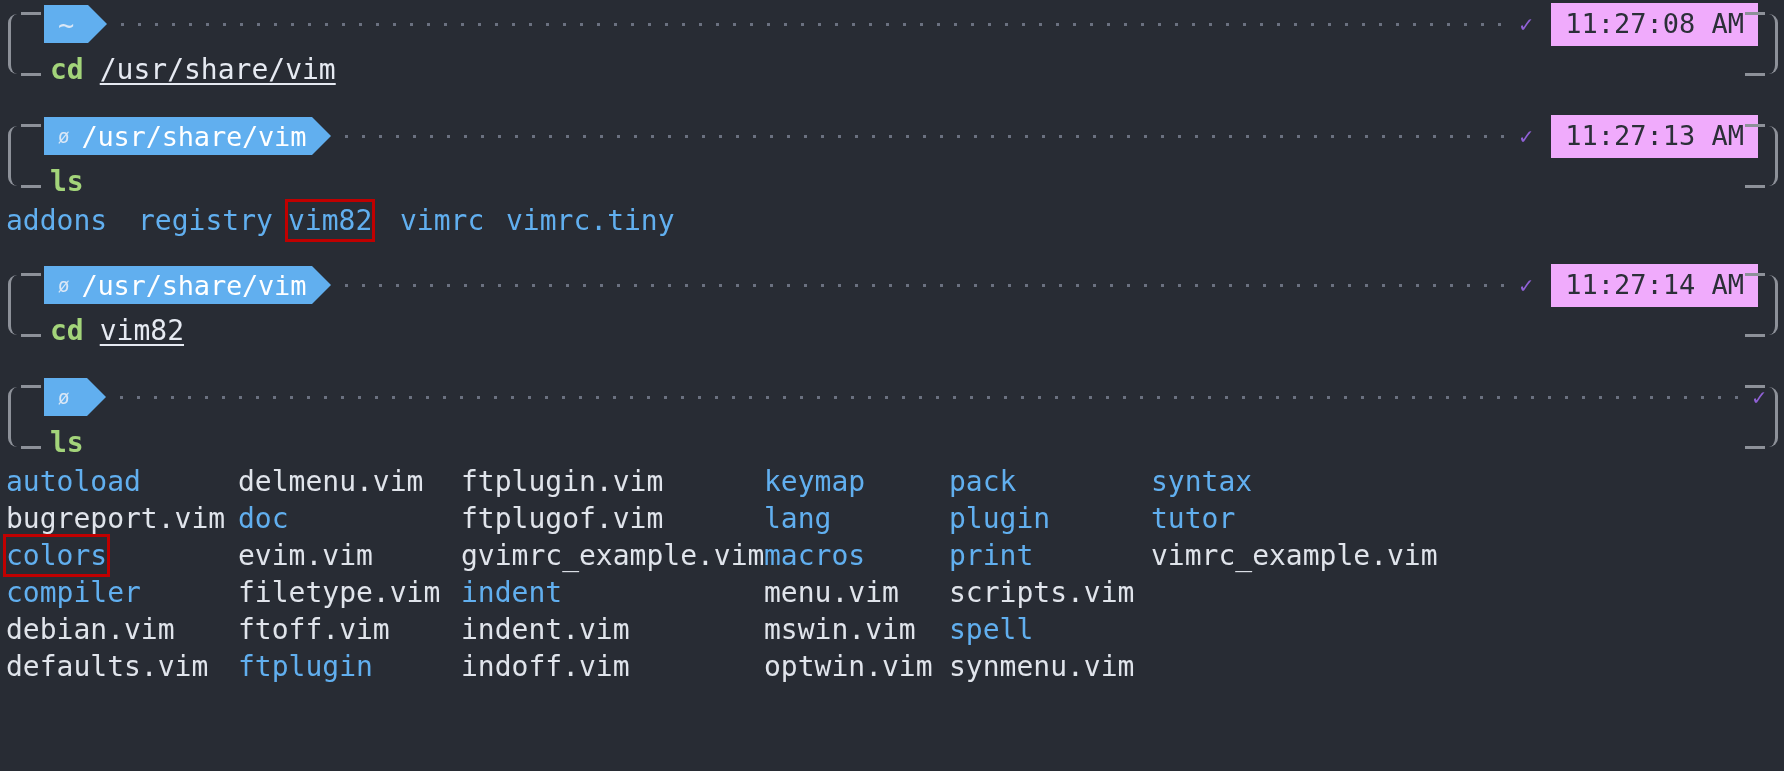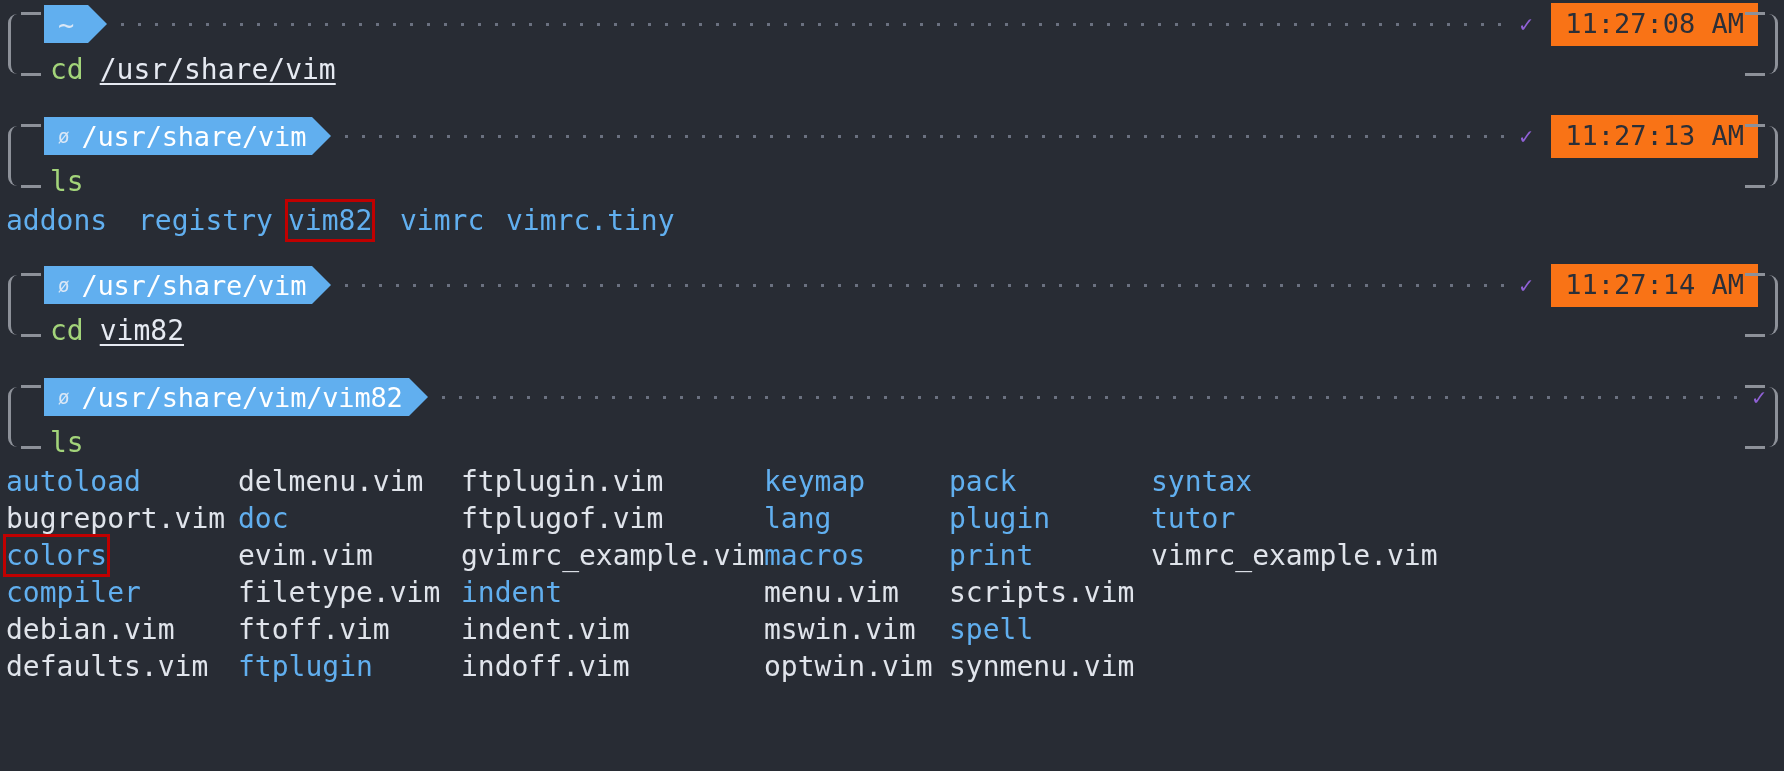--- a/index.html
+++ b/index.html
@@ -134,40 +134,40 @@
   }
 
   .check {
     color: #9061d6;
     font-size: 23px;
     margin-right: 18px;
     line-height: 1;
   }
 
   .timestamp {
-    background: #f97316;
+    background: #f0abfc;
     color: #2b2f38;
     font-size: 27px;
     line-height: 1;
     padding: 7px 14px 9px 14px;
     margin-right: 26px;
     white-space: nowrap;
   }
 
   
   .cmd-row {
     position: relative;
     height: 42px;
     padding-left: 50px;
     display: flex;
     align-items: center;
     font-size: 28px;
     white-space: nowrap;
   }
-  .cmd-name { color: #a3d47a; }
+  .cmd-name { color: #a3d47a; font-weight: bold; }
   .cmd-arg  {
     color: #e6eaf2;
     text-decoration: underline;
     text-underline-offset: 4px;
     margin-left: 16px;
   }
 
   
   .ls-out {
     font-size: 28px;
@@ -242,21 +242,20 @@
         <span class="cmd-name">cd</span>
         <span class="cmd-arg">vim82</span>
       </div>
       <div class="spacer-md"></div>
     </div>
     <div class="block">
       <div class="prompt-row">
         <div class="bracket-left"></div>
         <div class="powerline">
           <span class="pl-mark">ø</span>
-          <span class="pl-path">/usr/share/vim/vim82</span>
         </div>
         <div class="dots"></div>
         <span class="check">✓</span>
         <div class="bracket-right"></div>
       </div>
       <div class="cmd-row">
         <span class="cmd-name">ls</span>
       </div>
       <div class="ls-out"><div class="ls-row"><span class="ent dir" style="position: absolute; left: 0px; top: 0px;">autoload</span><span class="ent file" style="position: absolute; left: 232px; top: 0px;">delmenu.vim</span><span class="ent file" style="position: absolute; left: 455px; top: 0px;">ftplugin.vim</span><span class="ent dir" style="position: absolute; left: 758px; top: 0px;">keymap</span><span class="ent dir" style="position: absolute; left: 943px; top: 0px;">pack</span><span class="ent dir" style="position: absolute; left: 1145px; top: 0px;">syntax</span></div><div class="ls-row"><span class="ent file" style="position: absolute; left: 0px; top: 0px;">bugreport.vim</span><span class="ent dir" style="position: absolute; left: 232px; top: 0px;">doc</span><span class="ent file" style="position: absolute; left: 455px; top: 0px;">ftplugof.vim</span><span class="ent dir" style="position: absolute; left: 758px; top: 0px;">lang</span><span class="ent dir" style="position: absolute; left: 943px; top: 0px;">plugin</span><span class="ent dir" style="position: absolute; left: 1145px; top: 0px;">tutor</span></div><div class="ls-row"><span class="ent dir hl" style="position: absolute; left: 0px; top: 0px;">colors</span><span class="ent file" style="position: absolute; left: 232px; top: 0px;">evim.vim</span><span class="ent file" style="position: absolute; left: 455px; top: 0px;">gvimrc_example.vim</span><span class="ent dir" style="position: absolute; left: 758px; top: 0px;">macros</span><span class="ent dir" style="position: absolute; left: 943px; top: 0px;">print</span><span class="ent file" style="position: absolute; left: 1145px; top: 0px;">vimrc_example.vim</span></div><div class="ls-row"><span class="ent dir" style="position: absolute; left: 0px; top: 0px;">compiler</span><span class="ent file" style="position: absolute; left: 232px; top: 0px;">filetype.vim</span><span class="ent dir" style="position: absolute; left: 455px; top: 0px;">indent</span><span class="ent file" style="position: absolute; left: 758px; top: 0px;">menu.vim</span><span class="ent file" style="position: absolute; left: 943px; top: 0px;">scripts.vim</span></div><div class="ls-row"><span class="ent file" style="position: absolute; left: 0px; top: 0px;">debian.vim</span><span class="ent file" style="position: absolute; left: 232px; top: 0px;">ftoff.vim</span><span class="ent file" style="position: absolute; left: 455px; top: 0px;">indent.vim</span><span class="ent file" style="position: absolute; left: 758px; top: 0px;">mswin.vim</span><span class="ent dir" style="position: absolute; left: 943px; top: 0px;">spell</span></div><div class="ls-row"><span class="ent file" style="position: absolute; left: 0px; top: 0px;">defaults.vim</span><span class="ent dir" style="position: absolute; left: 232px; top: 0px;">ftplugin</span><span class="ent file" style="position: absolute; left: 455px; top: 0px;">indoff.vim</span><span class="ent file" style="position: absolute; left: 758px; top: 0px;">optwin.vim</span><span class="ent file" style="position: absolute; left: 943px; top: 0px;">synmenu.vim</span></div></div>
       <div class="spacer-md"></div>

